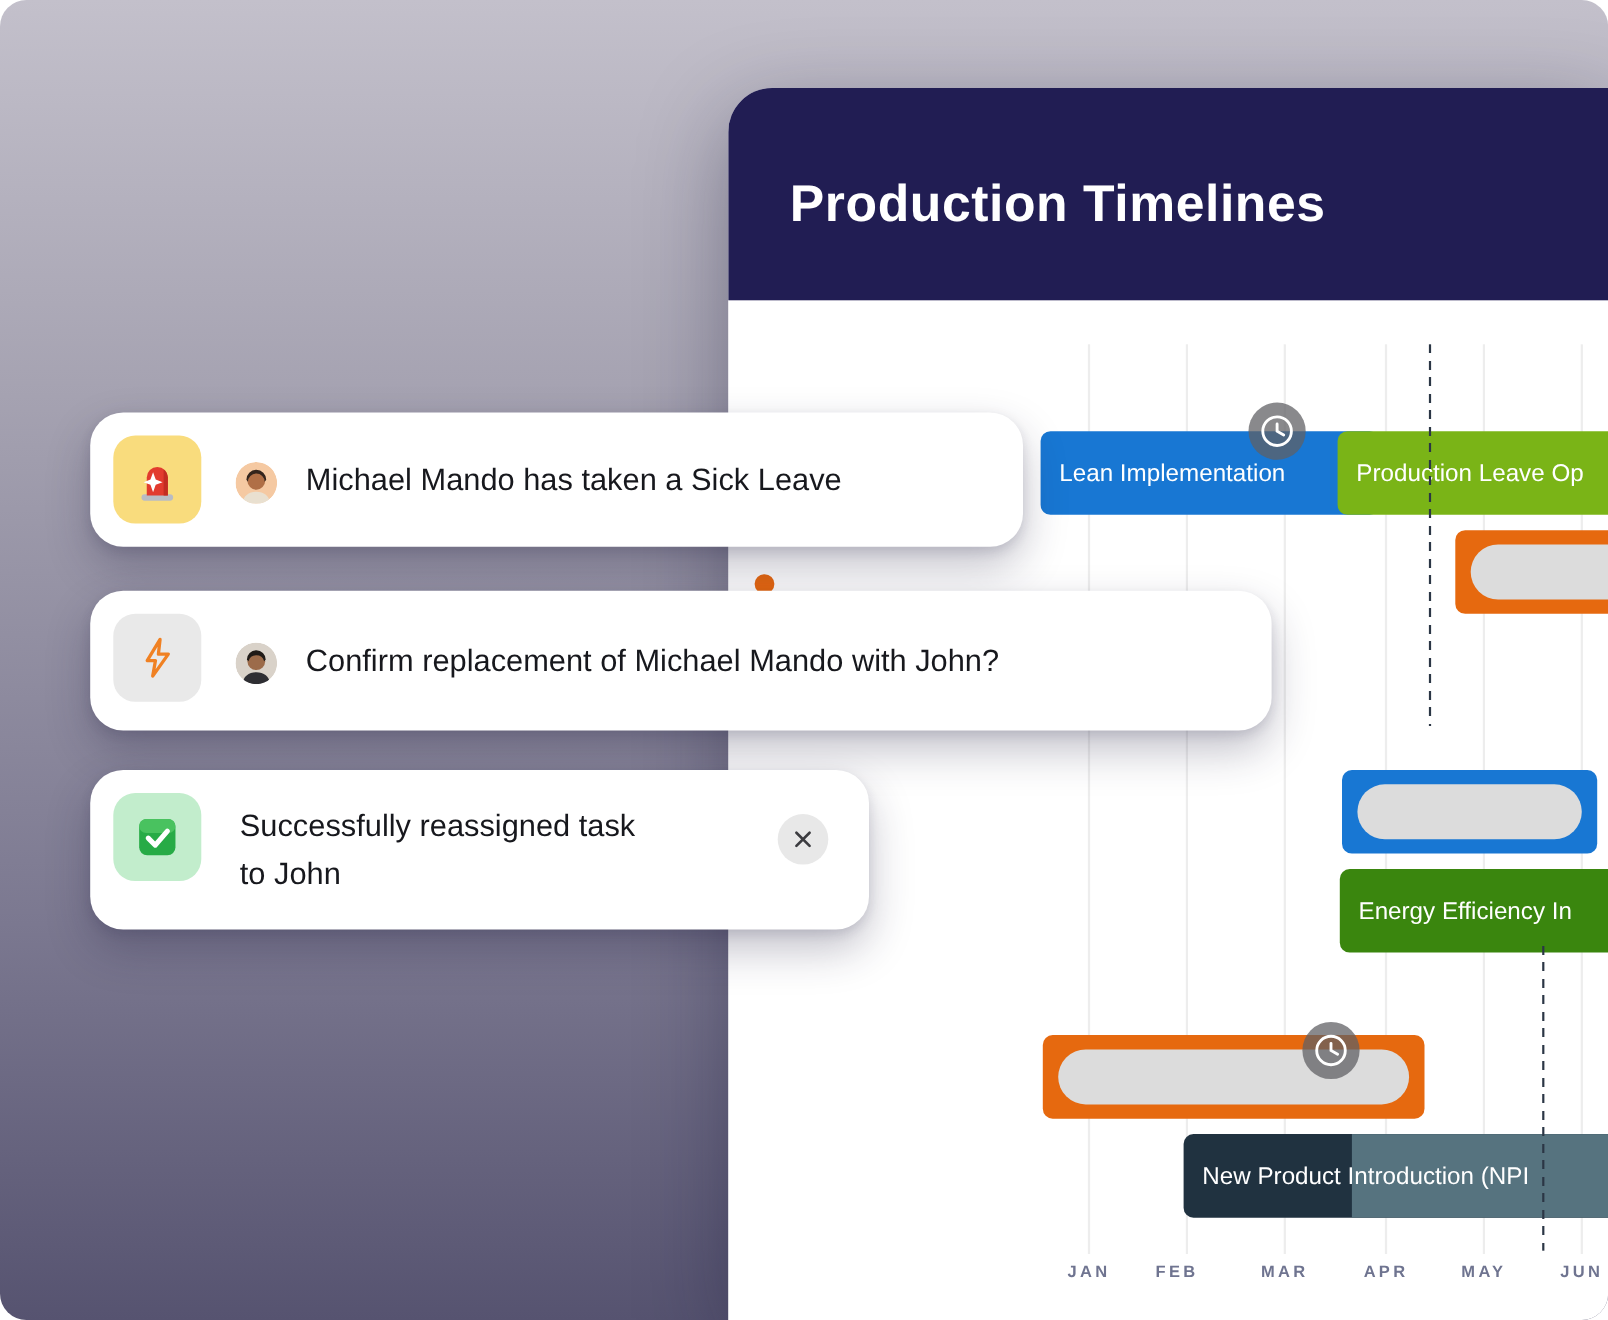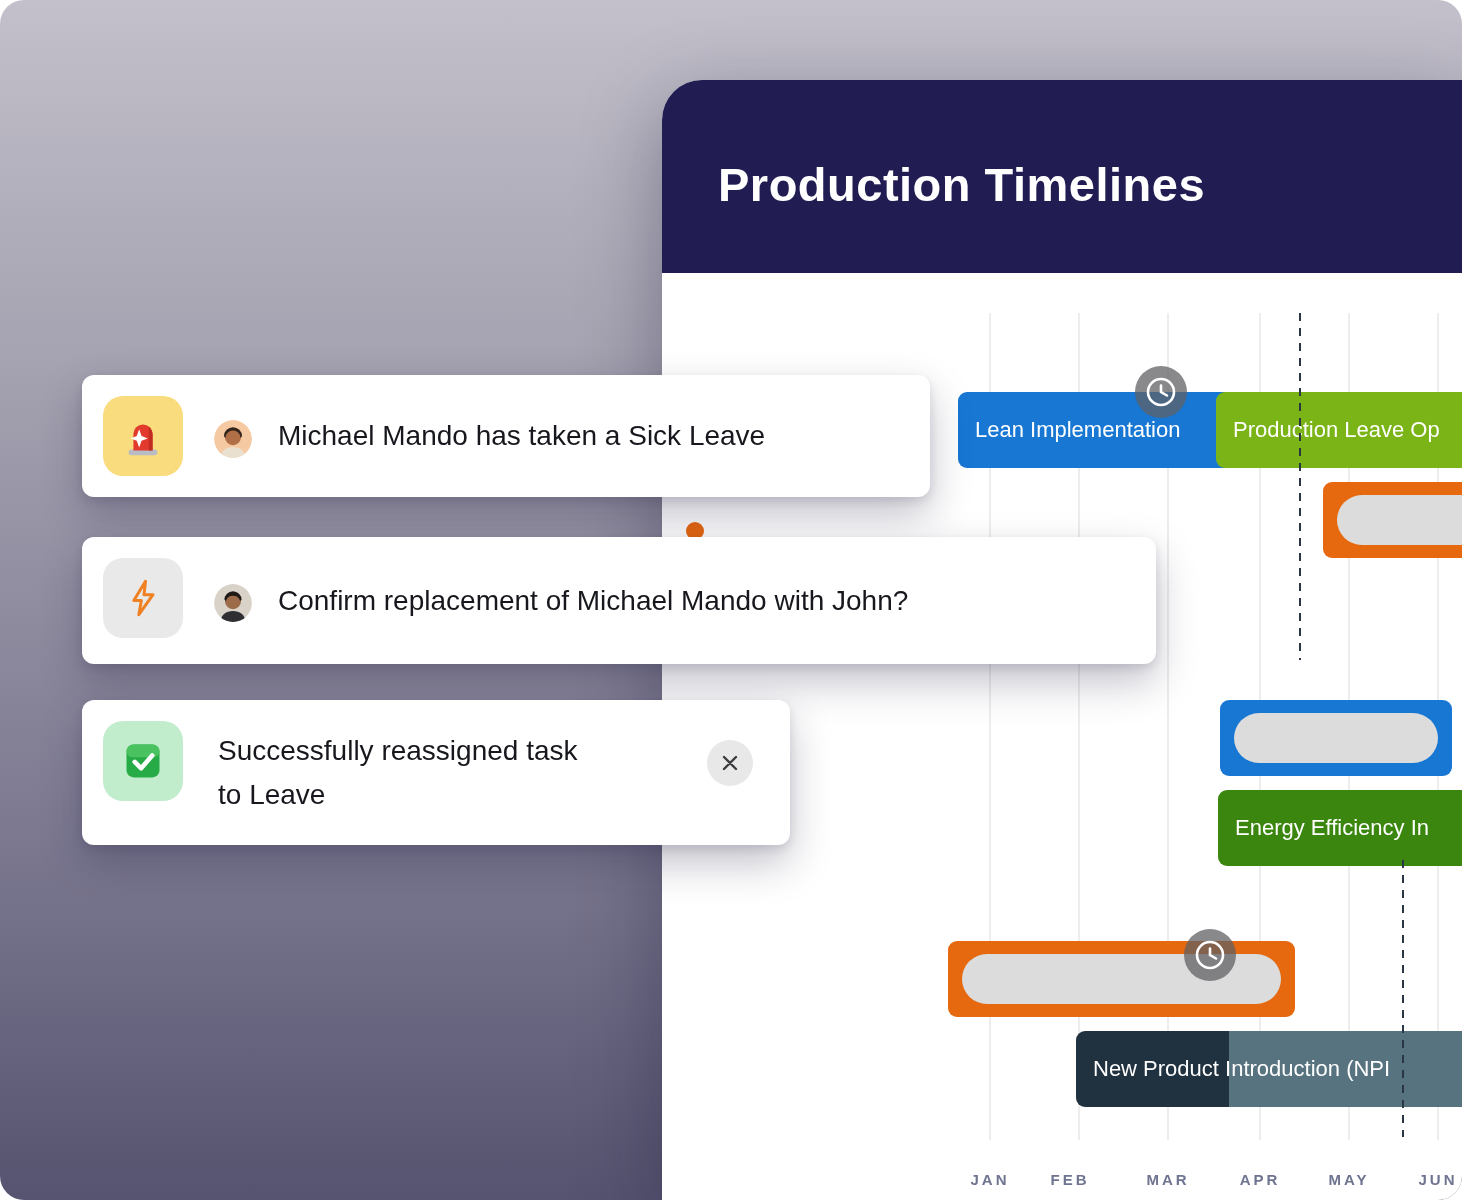--- a/index.html
+++ b/index.html
@@ -11,34 +11,34 @@
   .panel{position:absolute;left:662px;top:80px;width:800px;height:1120px;background:#ffffff;
          border-radius:40px 0 0 0;overflow:hidden;box-shadow:0 24px 80px rgba(20,20,50,.35);}
   .panel-header{position:absolute;left:0;top:0;width:100%;height:193px;background:#211d53;
                 display:flex;align-items:center;}
   .panel-title{color:#ffffff;font-size:47px;font-weight:bold;margin:16px 0 0 56px;letter-spacing:.5px;}
 
   
   .gridline{position:absolute;top:233px;height:827px;width:2px;background:#ededed;}
   .dashline{position:absolute;width:2px;background:repeating-linear-gradient(to bottom,#2b3645 0 8px,transparent 8px 15px);z-index:3;}
   .month-label{position:absolute;top:1068px;transform:translateX(-50%);font-size:15px;font-weight:bold;
-               color:#6f7490;letter-spacing:3px;margin-top:23px;}
+               color:#6f7490;letter-spacing:3px;}
 
   
   .bar{position:absolute;height:76px;border-radius:9px;z-index:2;display:flex;align-items:center;overflow:hidden;}
   .bar-label{color:#ffffff;font-size:22px;line-height:36px;padding-left:17px;white-space:nowrap;}
   .bar-label.two-line{white-space:normal;width:230px;}
   .pill{position:absolute;left:14px;right:14px;top:13px;height:50px;border-radius:25px;background:#dcdcdc;}
   .npi-remaining{position:absolute;top:0;bottom:0;right:0;}
   .badge{position:absolute;width:52px;height:52px;border-radius:50%;background:rgba(96,96,100,.74);z-index:4;
          display:flex;align-items:center;justify-content:center;}
   .orange-dot{position:absolute;width:18px;height:18px;border-radius:50%;background:#e8680f;z-index:1;}
 
   
-  .card{position:absolute;background:#ffffff;border-radius:12px;z-index:10;
+  .card{position:absolute;background:#ffffff;border-radius:30px;z-index:10;
         box-shadow:0 18px 40px rgba(35,33,66,.28), 0 4px 10px rgba(35,33,66,.12);}
   .card-icon{position:absolute;left:21px;top:21px;width:80px;height:80px;border-radius:20px;
              display:flex;align-items:center;justify-content:center;}
   .avatar{position:absolute;left:132px;top:45px;width:38px;height:38px;border-radius:50%;overflow:hidden;}
   .card-text{position:absolute;left:196px;top:0;bottom:0;display:flex;align-items:center;
              font-size:28px;color:#17181d;}
   .confirm-btn{position:absolute;right:18px;top:29px;width:221px;height:70px;border-radius:26px;border:none;
                background:#f2f2f3;font-family:inherit;font-size:28px;font-weight:600;color:#1b1c22;cursor:pointer;}
   .close-btn{position:absolute;left:625px;top:40px;width:46px;height:46px;border-radius:50%;border:none;
              background:#e8e8e8;display:flex;align-items:center;justify-content:center;cursor:pointer;}
@@ -59,21 +59,21 @@
     <div class="gridline" style="left:505px"></div>
     <div class="gridline" style="left:597px"></div>
     <div class="gridline" style="left:686px"></div>
     <div class="gridline" style="left:775px"></div>
 
     <div class="dashline" style="left:637px;top:233px;height:347px"></div>
     <div class="dashline" style="left:740px;top:780px;height:277px"></div>
 
     <div class="orange-dot" style="left:24px;top:442px"></div>
 
-    <div class="bar" style="left:296px;top:312px;width:308px;background:#1877d3">
+    <div class="bar" style="left:284px;top:312px;width:308px;background:#1877d3">
       <div class="bar-label two-line">Lean Implementation</div>
     </div>
     <div class="bar" style="left:554px;top:312px;width:320px;background:#7ab417">
       <div class="bar-label">Production Leave Op</div>
     </div>
 
     <div class="badge" style="left:473px;top:286px">
       <svg width="34" height="34" viewBox="0 0 34 34">
         <circle cx="17" cy="17" r="13" fill="none" stroke="#ffffff" stroke-width="2.6"></circle>
         <path d="M17 10.5 V17 L23 20.5" fill="none" stroke="#ffffff" stroke-width="2.6" stroke-linecap="round"></path>
@@ -156,21 +156,21 @@
     <div class="card-icon" style="background:#c2edcc">
       <svg width="44" height="44" viewBox="0 0 48 48">
         <rect x="6" y="6" width="36" height="36" rx="8" fill="#27ab46"></rect>
         <rect x="6" y="6" width="36" height="14" rx="7" fill="#49c25f"></rect>
         <path d="M15 25 l7 7 l12 -14" fill="none" stroke="#ffffff" stroke-width="5" stroke-linecap="round" stroke-linejoin="round"></path>
       </svg>
     </div>
     <div class="card-text" style="left:136px">
       <div class="lines">
         <div>Successfully reassigned task</div>
-        <div>to Leave</div>
+        <div>to John</div>
       </div>
     </div>
     <button class="close-btn">
       <svg width="20" height="20" viewBox="0 0 20 20">
         <path d="M4 4 L16 16 M16 4 L4 16" stroke="#3c3c40" stroke-width="2.4" stroke-linecap="round"></path>
       </svg>
     </button>
   </div>
 
 </div>

